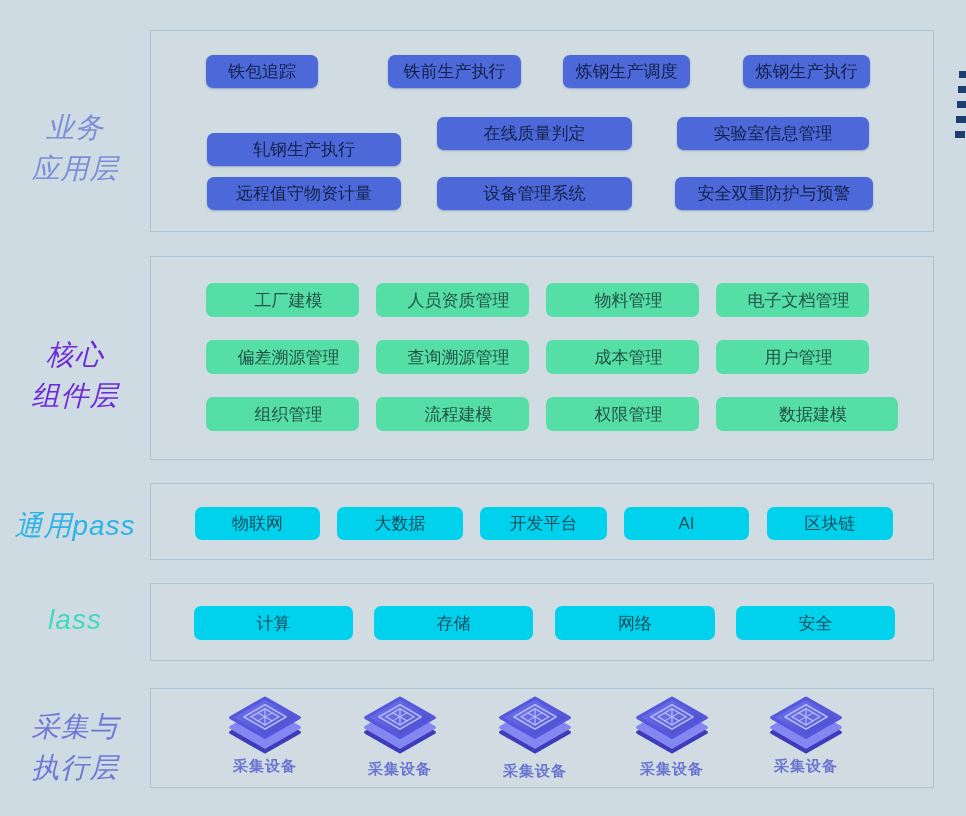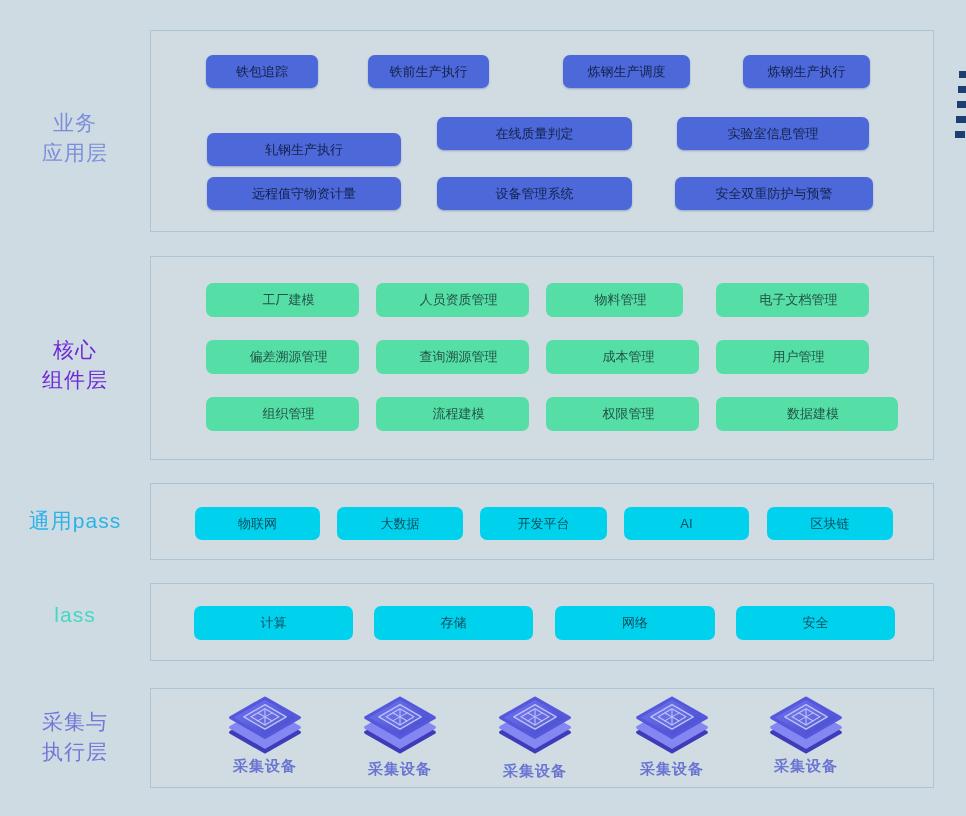--- a/index.html
+++ b/index.html
@@ -8,31 +8,31 @@
     background:#cfdbe2;
     font-family:"Liberation Sans", sans-serif;
   }
   .panel{
     position:absolute;left:150px;width:784px;
     border:1px solid #aac6d6;background:rgba(255,255,255,0.03);
     box-sizing:border-box;
   }
   .side-label{
     position:absolute;left:0;width:150px;text-align:center;
-    font-size:21px;line-height:1.45;letter-spacing:1px;
+    font-size:28px;line-height:1.45;letter-spacing:1px;font-style:italic;
   }
   .lbl-business{color:#7b8ed9;top:108px;}
   .lbl-core{color:#6d28d9;top:335px;}
   .lbl-paas{color:#2bb3e8;top:506px;}
   .lbl-iaas{color:#41d9c3;top:600px;}
   .lbl-collect{color:#7177d8;top:707px;}
   .btn{
     position:absolute;height:33px;border-radius:7px;
     display:flex;align-items:center;justify-content:center;
-    font-size:13px;cursor:pointer;box-sizing:border-box;
+    font-size:17px;cursor:pointer;box-sizing:border-box;
   }
   .btn-blue{background:#4d69d9;color:#13214a;box-shadow:0 1px 2px rgba(40,60,130,0.35);}
   .btn-green{background:#55dfa6;color:#235347;height:34px;padding-left:12px;}
   .btn-cyan{background:#00d2ee;color:#0d4d5c;}
   .device{position:absolute;width:88px;height:62px;}
   .device-label{
     position:absolute;width:120px;text-align:center;
     color:#6a76d2;font-size:15px;font-weight:bold;letter-spacing:1px;
   }
   .edge-marker{
@@ -61,39 +61,39 @@
   </defs>
 </svg>
 
 <div class="panel" style="top:30px;height:202px;"></div>
 <div class="side-label lbl-business">
   <div>业务</div>
   <div>应用层</div>
 </div>
 
 <div class="btn btn-blue" style="left:206px;top:55px;width:112px;">铁包追踪</div>
-<div class="btn btn-blue" style="left:368px;top:55px;width:121px;">铁前生产执行</div>
+<div class="btn btn-blue" style="left:388px;top:55px;width:133px;">铁前生产执行</div>
 <div class="btn btn-blue" style="left:563px;top:55px;width:127px;">炼钢生产调度</div>
 <div class="btn btn-blue" style="left:743px;top:55px;width:127px;">炼钢生产执行</div>
 <div class="btn btn-blue" style="left:207px;top:117px;width:194px;margin-top:16px;">轧钢生产执行</div>
 <div class="btn btn-blue" style="left:437px;top:117px;width:195px;">在线质量判定</div>
 <div class="btn btn-blue" style="left:677px;top:117px;width:192px;">实验室信息管理</div>
 <div class="btn btn-blue" style="left:207px;top:177px;width:194px;">远程值守物资计量</div>
 <div class="btn btn-blue" style="left:437px;top:177px;width:195px;">设备管理系统</div>
 <div class="btn btn-blue" style="left:675px;top:177px;width:198px;">安全双重防护与预警</div>
 
 <div class="panel" style="top:256px;height:204px;"></div>
 <div class="side-label lbl-core">
   <div>核心</div>
   <div>组件层</div>
 </div>
 
 <div class="btn btn-green" style="left:206px;top:283px;width:153px;">工厂建模</div>
 <div class="btn btn-green" style="left:376px;top:283px;width:153px;">人员资质管理</div>
-<div class="btn btn-green" style="left:546px;top:283px;width:137px;">物料管理</div>
+<div class="btn btn-green" style="left:546px;top:283px;width:153px;">物料管理</div>
 <div class="btn btn-green" style="left:716px;top:283px;width:153px;">电子文档管理</div>
 <div class="btn btn-green" style="left:206px;top:340px;width:153px;">偏差溯源管理</div>
 <div class="btn btn-green" style="left:376px;top:340px;width:153px;">查询溯源管理</div>
 <div class="btn btn-green" style="left:546px;top:340px;width:153px;">成本管理</div>
 <div class="btn btn-green" style="left:716px;top:340px;width:153px;">用户管理</div>
 <div class="btn btn-green" style="left:206px;top:397px;width:153px;">组织管理</div>
 <div class="btn btn-green" style="left:376px;top:397px;width:153px;">流程建模</div>
 <div class="btn btn-green" style="left:546px;top:397px;width:153px;">权限管理</div>
 <div class="btn btn-green" style="left:716px;top:397px;width:182px;">数据建模</div>
 

